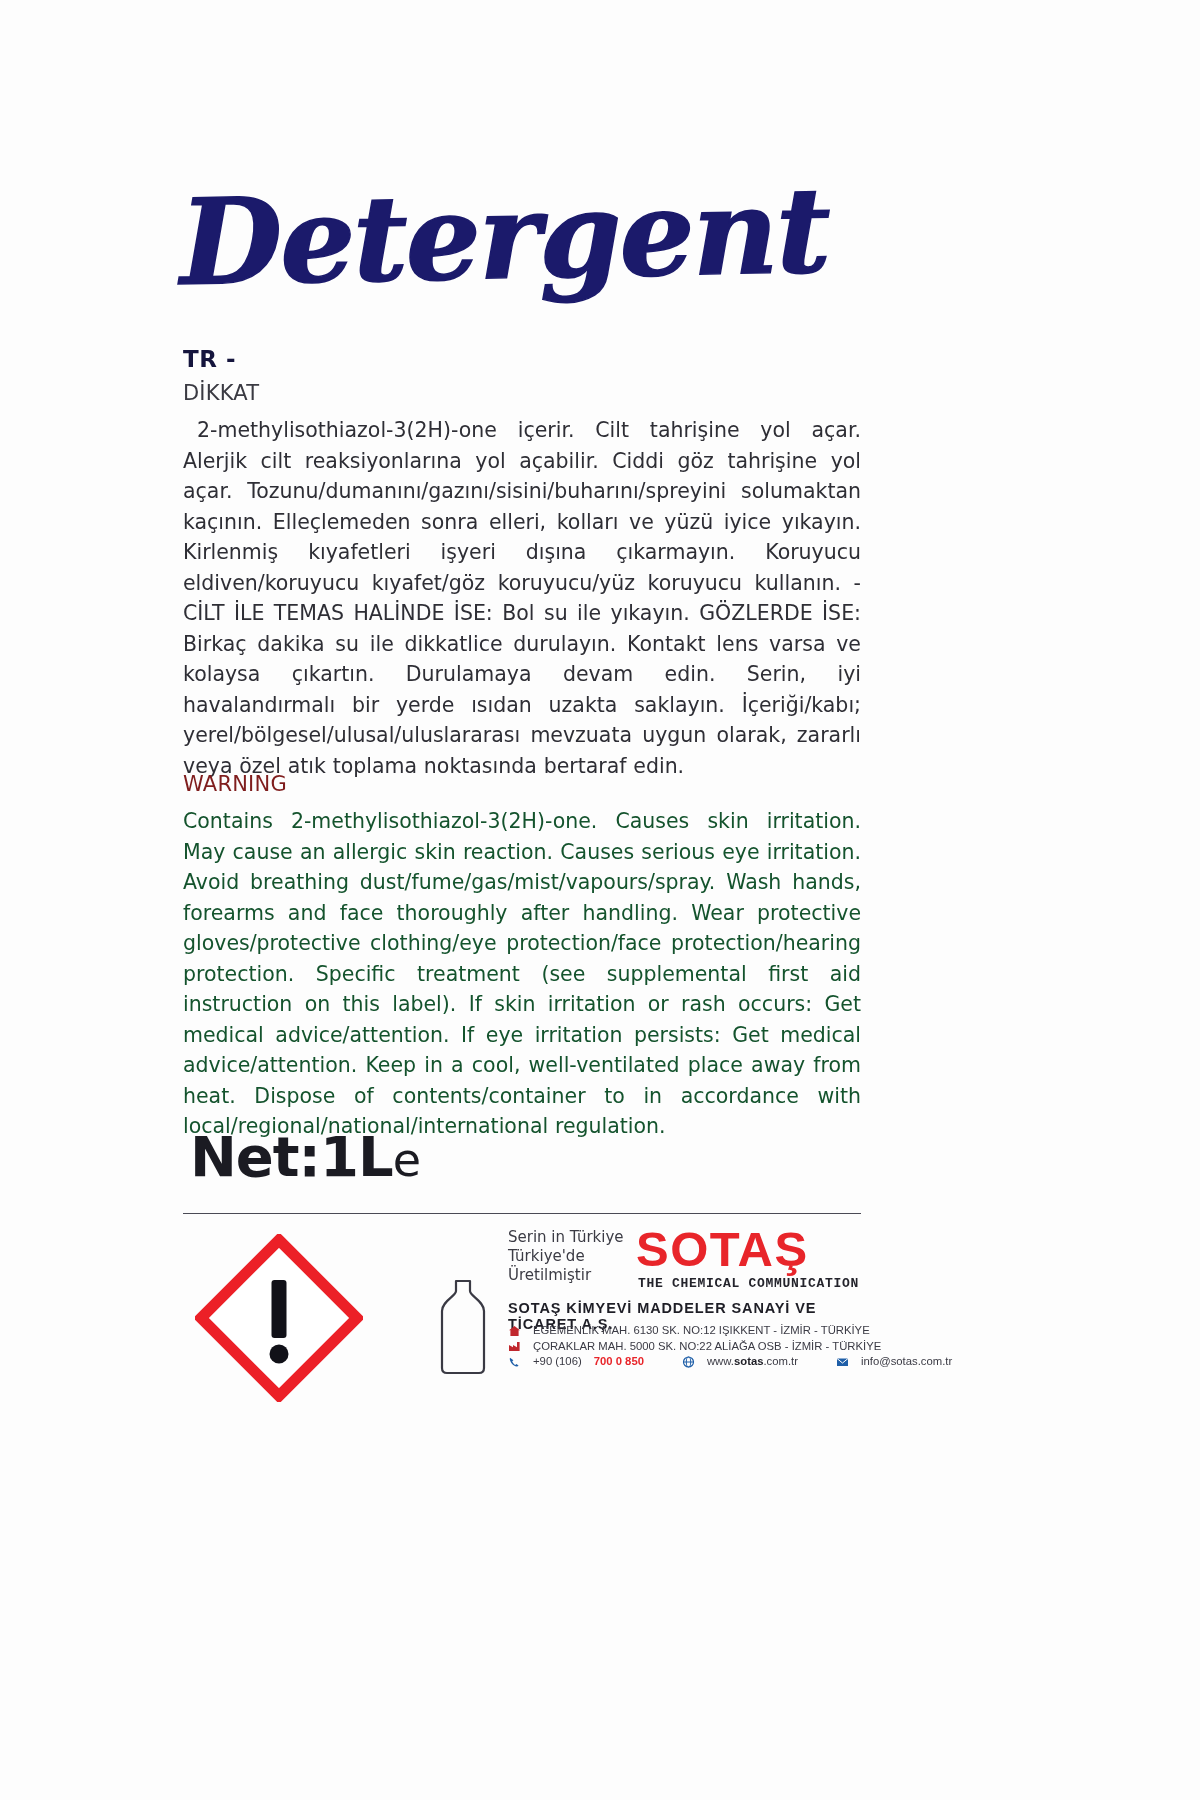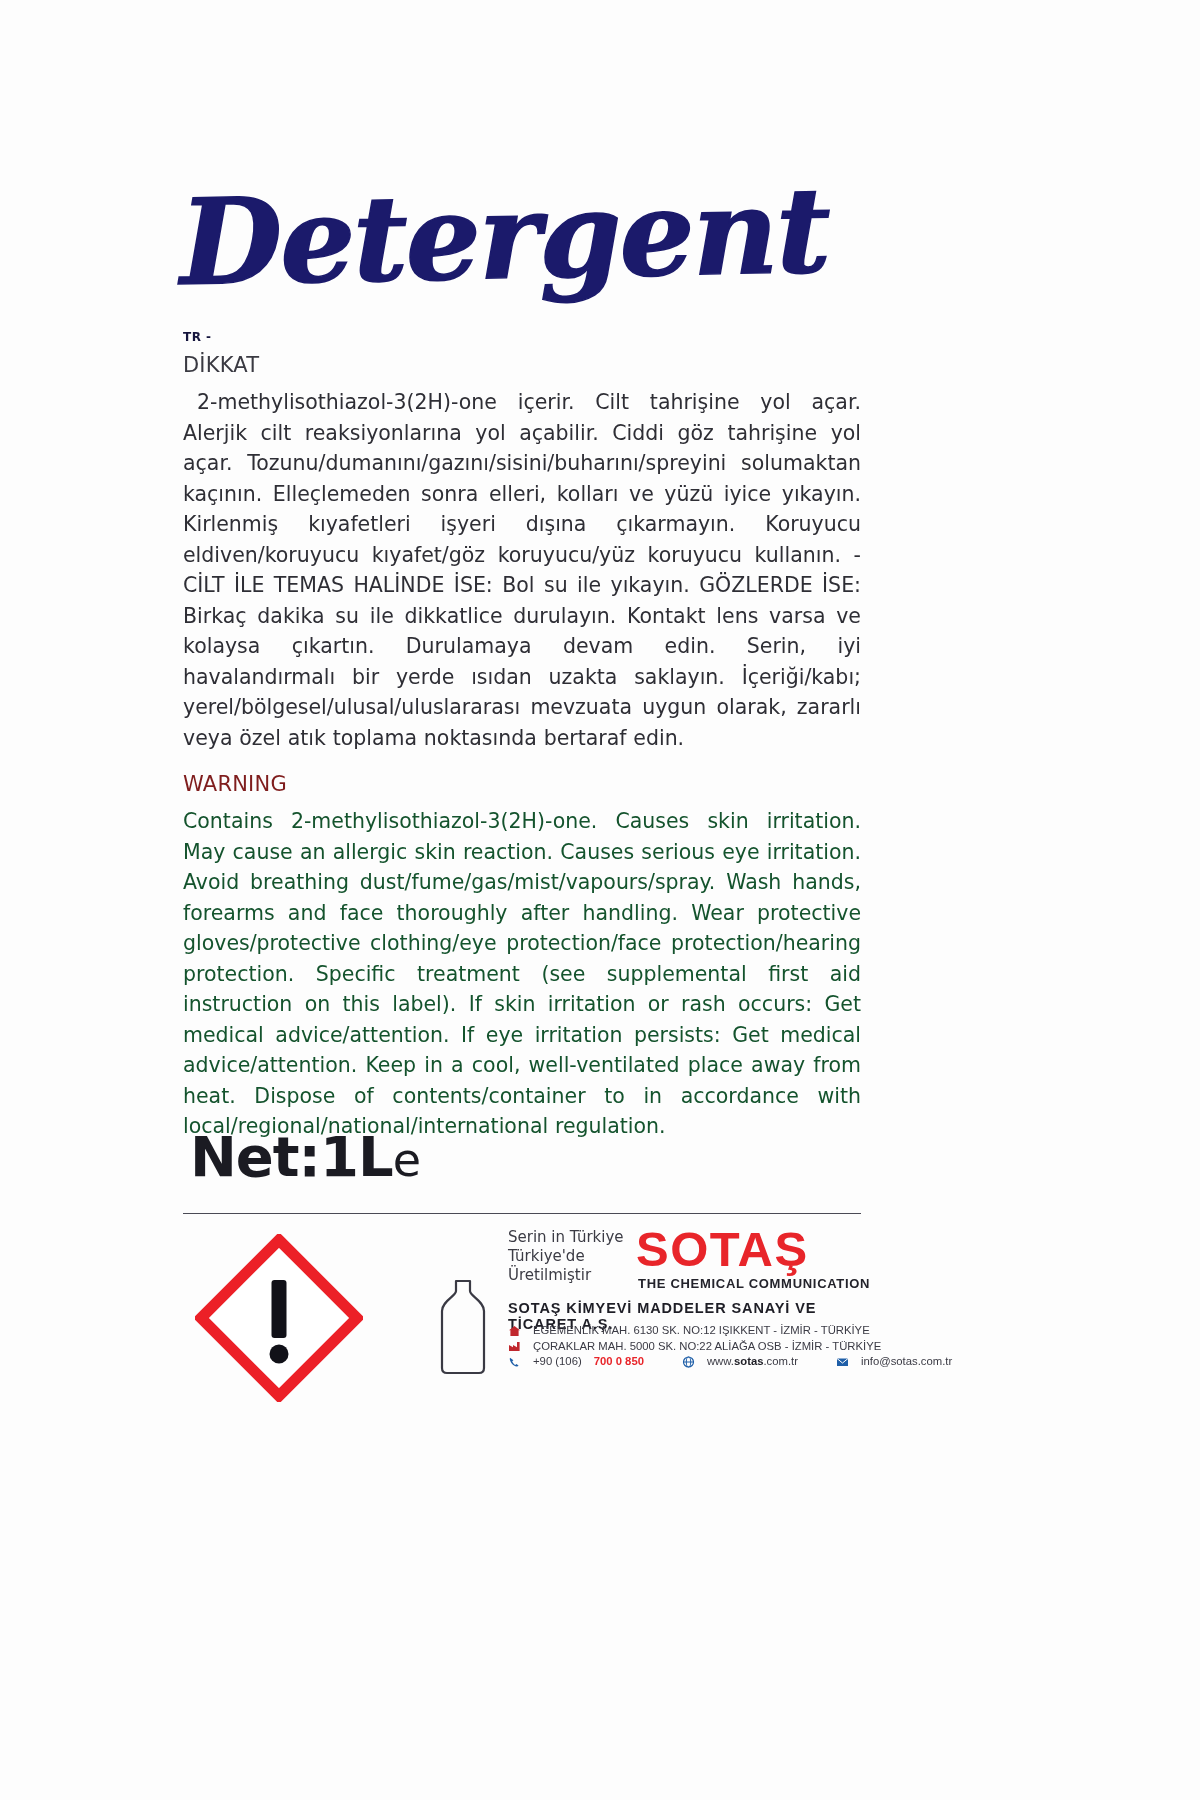--- a/index.html
+++ b/index.html
@@ -42,24 +42,24 @@
     -webkit-text-stroke: 1.5px #1b1a6b;
   }
 
   
   .lang-block {
     position: absolute;
     left: 183px;
     width: 678px;
   }
   .lang-code {
-    font-size: 12px;
+    font-size: 23px;
     font-weight: 700;
     letter-spacing: 0.5px;
-    margin: 0 0 9px 0;
+    margin: 16px 0 9px 0;
   }
   .lang-word {
     font-size: 21px;
     font-weight: 400;
     letter-spacing: 0.2px;
     margin: 0 0 10px 0;
   }
   .body-copy {
     font-size: 20.5px;
     line-height: 30.5px;
@@ -159,21 +159,21 @@
     font-family: "Liberation Sans", sans-serif;
   }
   .sotas-tagline {
     position: absolute;
     left: 455px;
     top: 48px;
     font-size: 13px;
     font-weight: 700;
     letter-spacing: 0.7px;
     color: #23232b;
-    font-family: Liberation Sans, sans-serif;
+    font-family: Liberation Mono, monospace;
   }
   .company-name {
     position: absolute;
     left: 325px;
     top: 72px;
     font-size: 14.5px;
     font-weight: 700;
     letter-spacing: 0.9px;
     color: #1e1e26;
     font-family: "Liberation Sans", sans-serif;

